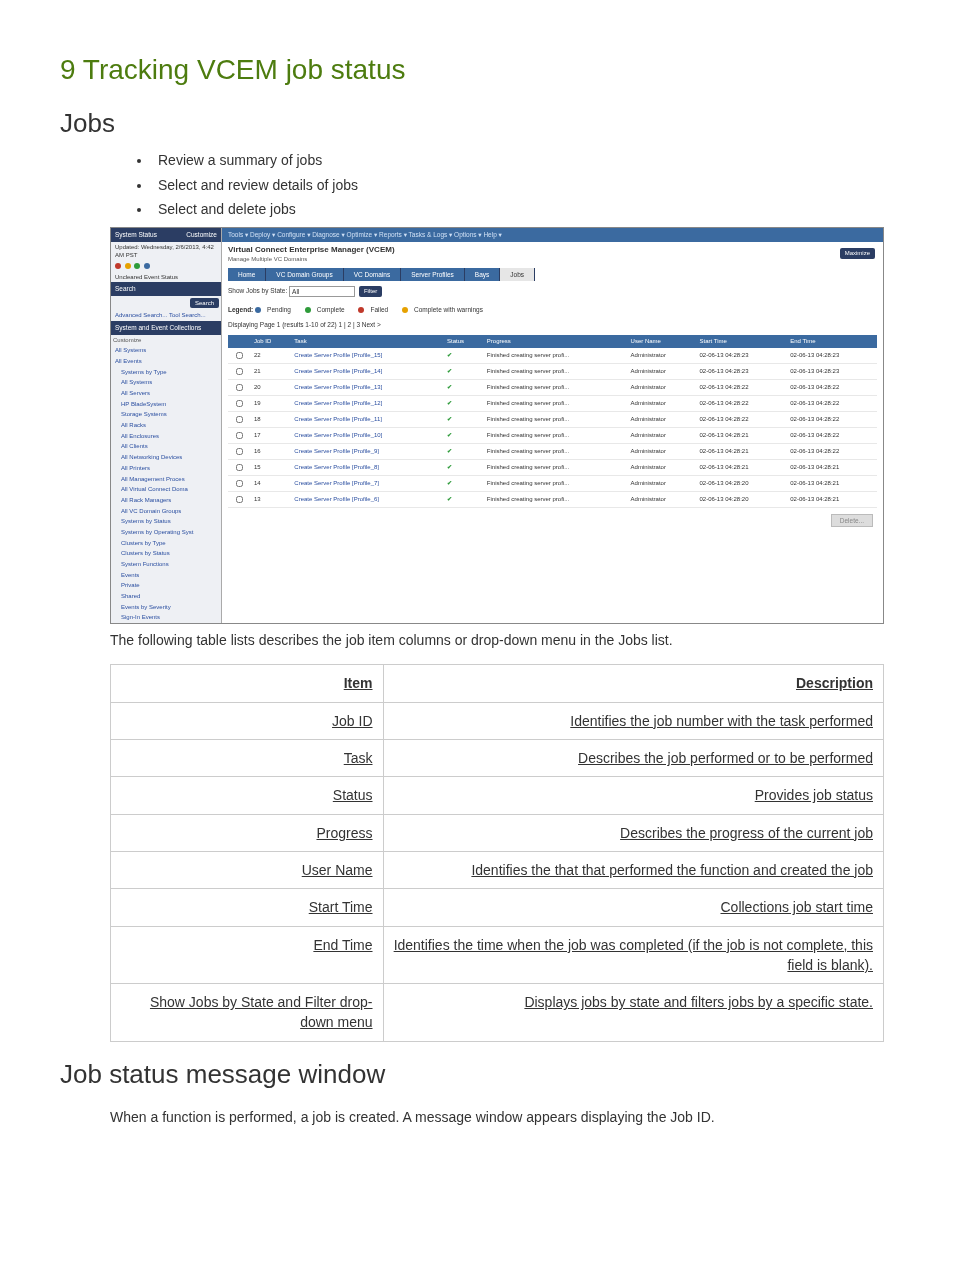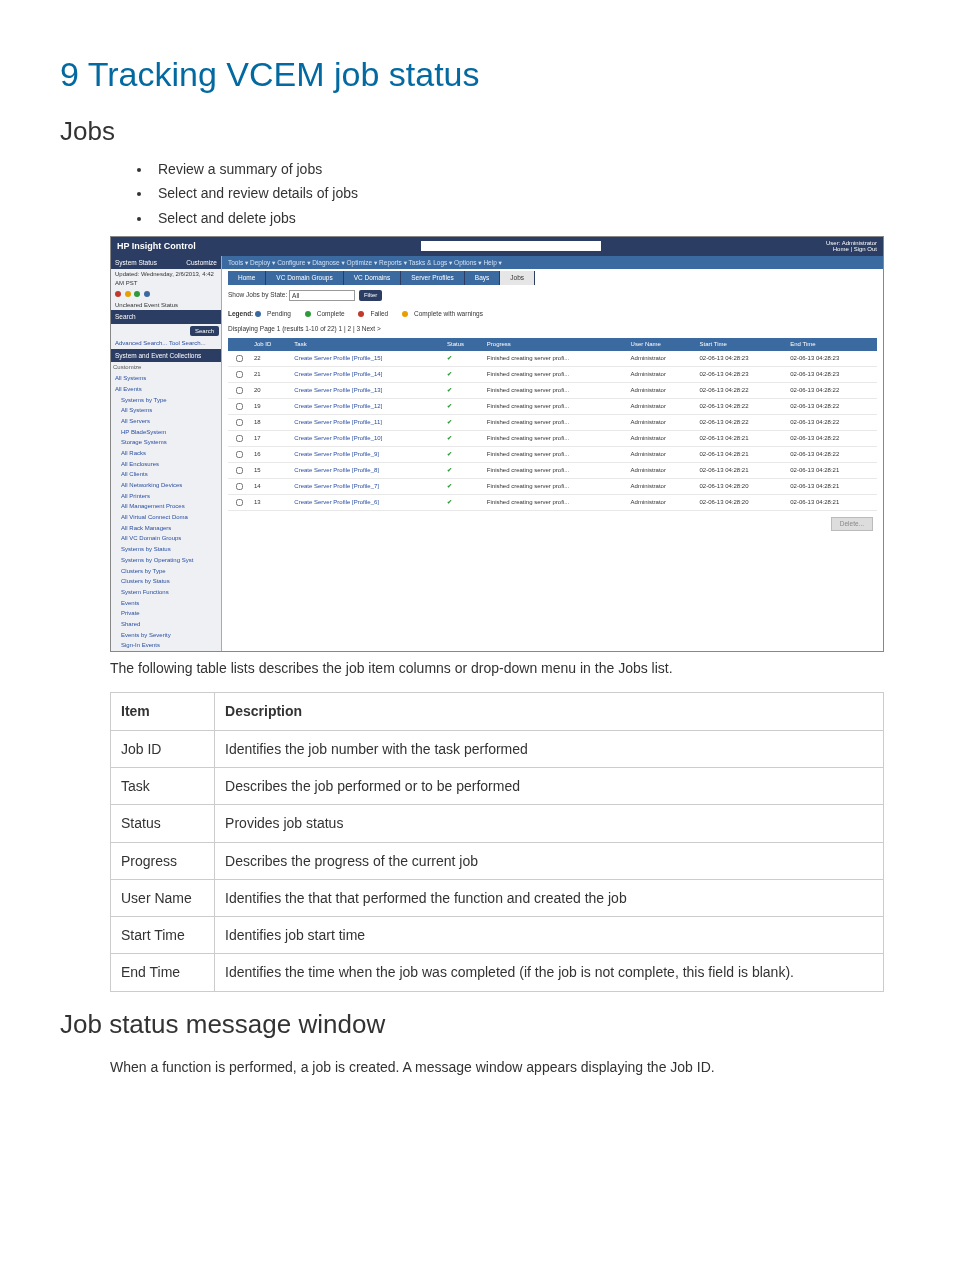--- a/index.html
+++ b/index.html
@@ -6,22 +6,22 @@
     font-family: Arial, Helvetica, sans-serif;
     margin: 0;
     padding: 40px 60px;
     color: #333;
     font-size: 14px;
     line-height: 1.45;
   }
   h1 {
     font-family: "Segoe UI Light", "Helvetica Neue", Arial, sans-serif;
     font-weight: 300;
-    font-size: 34px;
-    color: #0369a1;
+    font-size: 28px;
+    color: #4d7c0f;
     margin: 10px 0 14px 0;
   }
   h2 {
     font-family: "Segoe UI Light", "Helvetica Neue", Arial, sans-serif;
     font-weight: 300;
     font-size: 26px;
     color: #333;
     margin: 10px 0 8px 0;
   }
   .indent {
@@ -167,22 +167,23 @@
 
   table.doc {
     width: 100%;
     border-collapse: collapse;
     margin: 14px 0;
     font-size: 14px;
   }
   table.doc th, table.doc td {
     border: 1px solid #ccc;
     padding: 8px 10px;
-    text-align: left;
+    text-align: right;
     vertical-align: top;
+    text-decoration: underline;
   }
   table.doc th {
     font-weight: bold;
     background: #fff;
   }
 </style>
 </head>
 <body>
 
 <h1>9 Tracking VCEM job status</h1>
@@ -191,28 +192,20 @@
 
 <div class="indent">
   <ul>
     <li>Review a summary of jobs</li>
     <li>Select and review details of jobs</li>
     <li>Select and delete jobs</li>
   </ul>
 
 
   <div class="screenshot">
-    <div class="ss-topbar">
-      <span class="brand">HP Insight Control</span>
-      <span class="searchbox"></span>
-      <span class="right">
-        <span>User: Administrator</span><br>
-        <span>Home | Sign Out</span>
-      </span>
-    </div>
     <div class="ss-body">
       <div class="ss-left">
         <div class="ss-panel-hdr">
             <span>System Status</span>
             <span>Customize</span>
           </div>
         <div class="row plain">Updated: Wednesday, 2/6/2013, 4:42 AM PST</div>
         <div class="row plain"><span class="dot red"></span> <span class="dot warn"></span> <span class="dot green"></span> <span class="dot blue"></span></div>
         <div class="row plain">Uncleared Event Status</div>
         <div class="ss-panel-hdr">
@@ -248,20 +241,27 @@
             <div class="row" style="padding-left: 10px;">System Functions</div>
             <div class="row" style="padding-left: 10px;">Events</div>
             <div class="row" style="padding-left: 10px;">Private</div>
             <div class="row" style="padding-left: 10px;">Shared</div>
             <div class="row" style="padding-left: 10px;">Events by Severity</div>
             <div class="row" style="padding-left: 10px;">Sign-In Events</div>
           </div>
       </div>
       <div class="ss-main">
         <div class="ss-menus">Tools ▾    Deploy ▾    Configure ▾    Diagnose ▾    Optimize ▾    Reports ▾    Tasks &amp; Logs ▾    Options ▾    Help ▾</div>
+        <div class="ss-title-row">
+          <div>
+            <div class="ss-title">Virtual Connect Enterprise Manager (VCEM)</div>
+            <div class="ss-sub">Manage Multiple VC Domains</div>
+          </div>
+          <div><span class="ss-btn">Maximize</span></div>
+        </div>
         <div class="ss-tabs" id="tabs">
             <span class="ss-tab">Home</span>
             <span class="ss-tab">VC Domain Groups</span>
             <span class="ss-tab">VC Domains</span>
             <span class="ss-tab">Server Profiles</span>
             <span class="ss-tab">Bays</span>
             <span class="ss-tab active">Jobs</span>
           </div>
         <div class="ss-filter">
           <span>Show Jobs by State:</span>
@@ -422,25 +422,29 @@
         <tr>
           <td>Progress</td>
           <td>Describes the progress of the current job</td>
         </tr>
         <tr>
           <td>User Name</td>
           <td>Identifies the that that performed the function and created the job</td>
         </tr>
         <tr>
           <td>Start Time</td>
-          <td>Identifies job start time</td>
+          <td>Collections job start time</td>
         </tr>
         <tr>
           <td>End Time</td>
           <td>Identifies the time when the job was completed (if the job is not complete, this field is blank).</td>
+        </tr>
+        <tr>
+          <td>Show Jobs by State and Filter drop-down menu</td>
+          <td>Displays jobs by state and filters jobs by a specific state.</td>
         </tr>
       </tbody>
   </table>
 </div>
 
 <h2>Job status message window</h2>
 <div class="indent">
   <p>When a function is performed, a job is created. A message window appears displaying the Job ID.</p>
 
 </div>

